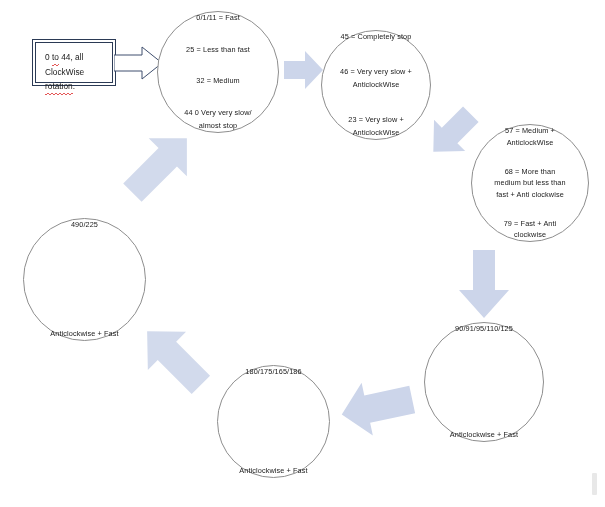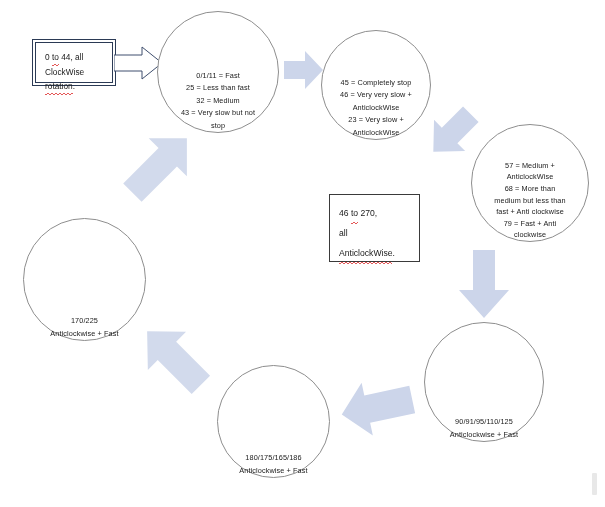--- a/index.html
+++ b/index.html
@@ -19,21 +19,21 @@
 
   
   .node {
     position: absolute;
     border: 1px solid #8e8e8e;
     border-radius: 50%;
     background: #ffffff;
     display: flex;
     flex-direction: column;
     align-items: center;
-    justify-content: flex-end;
+    justify-content: space-between;
     text-align: center;
     color: #1a1a1a;
   }
   .node .line {
     font-size: 7.3px;
     line-height: 12.4px;
     white-space: pre-line;
     letter-spacing: 0.1px;
   }
   .node.compact .line { line-height: 11.6px; }
@@ -137,22 +137,22 @@
   <div id="arrow-box-to-node1">
     <svg viewBox="0 0 50 36" width="50" height="36">
       <path d="M0,10 L28,10 L28,2 L48,18 L28,34 L28,26 L0,26 Z"></path>
     </svg>
   </div>
 
   <div class="node" id="node-clockwise-speeds">
     <div class="line">0/1/11 = Fast</div>
     <div class="line">25 = Less than fast</div>
     <div class="line">32 = Medium</div>
-    <div class="line">43 = Very slow but not
-stop</div>
+    <div class="line">44 0 Very very slow/
+almost stop</div>
   </div>
 
   <div class="arrow" id="arrow-1-to-2">
     <svg viewBox="0 0 40 42" width="40" height="42">
       <path class="afill" d="M0,12 L21,12 L21,2 L39,21 L21,40 L21,30 L0,30 Z"></path>
     </svg>
   </div>
 
   <div class="node" id="node-stop-antislow">
     <div class="line">45 = Completely stop</div>
@@ -206,34 +206,27 @@
 
   <div class="arrow" id="arrow-5-to-6">
     <svg viewBox="0 0 82 80" width="82" height="80">
       <g transform="rotate(-45 41 40)">
         <path class="afill2" d="M28,78 L54,78 L54,30 L68,30 L41,2 L14,30 L28,30 Z"></path>
       </g>
     </svg>
   </div>
 
   <div class="node" id="node-270-225">
-    <div class="line">170/225</div>
+    <div class="line">490/225</div>
     <div class="line">Anticlockwise + Fast</div>
   </div>
 
   <div class="arrow" id="arrow-6-to-1">
     <svg viewBox="0 0 82 82" width="82" height="82">
       <g transform="rotate(45 41 41)">
         <path class="afill2" d="M28,80 L54,80 L54,30 L68,30 L41,3 L14,30 L28,30 Z"></path>
       </g>
     </svg>
   </div>
 
-  <div class="textbox" id="box-anticlockwise">
-    <div class="plain">
-      <div><span>46 </span><span class="spell">to</span><span> 270,</span></div>
-      <div>all</div>
-      <div><span class="spell">AnticlockWise</span><span>.</span></div>
-    </div>
-  </div>
 
   <div id="scroll-artifact"></div>
 </div>
 
 </body></html>

